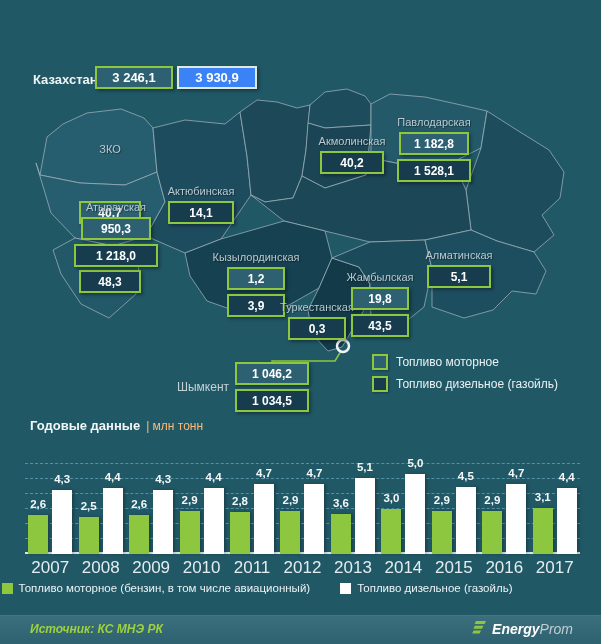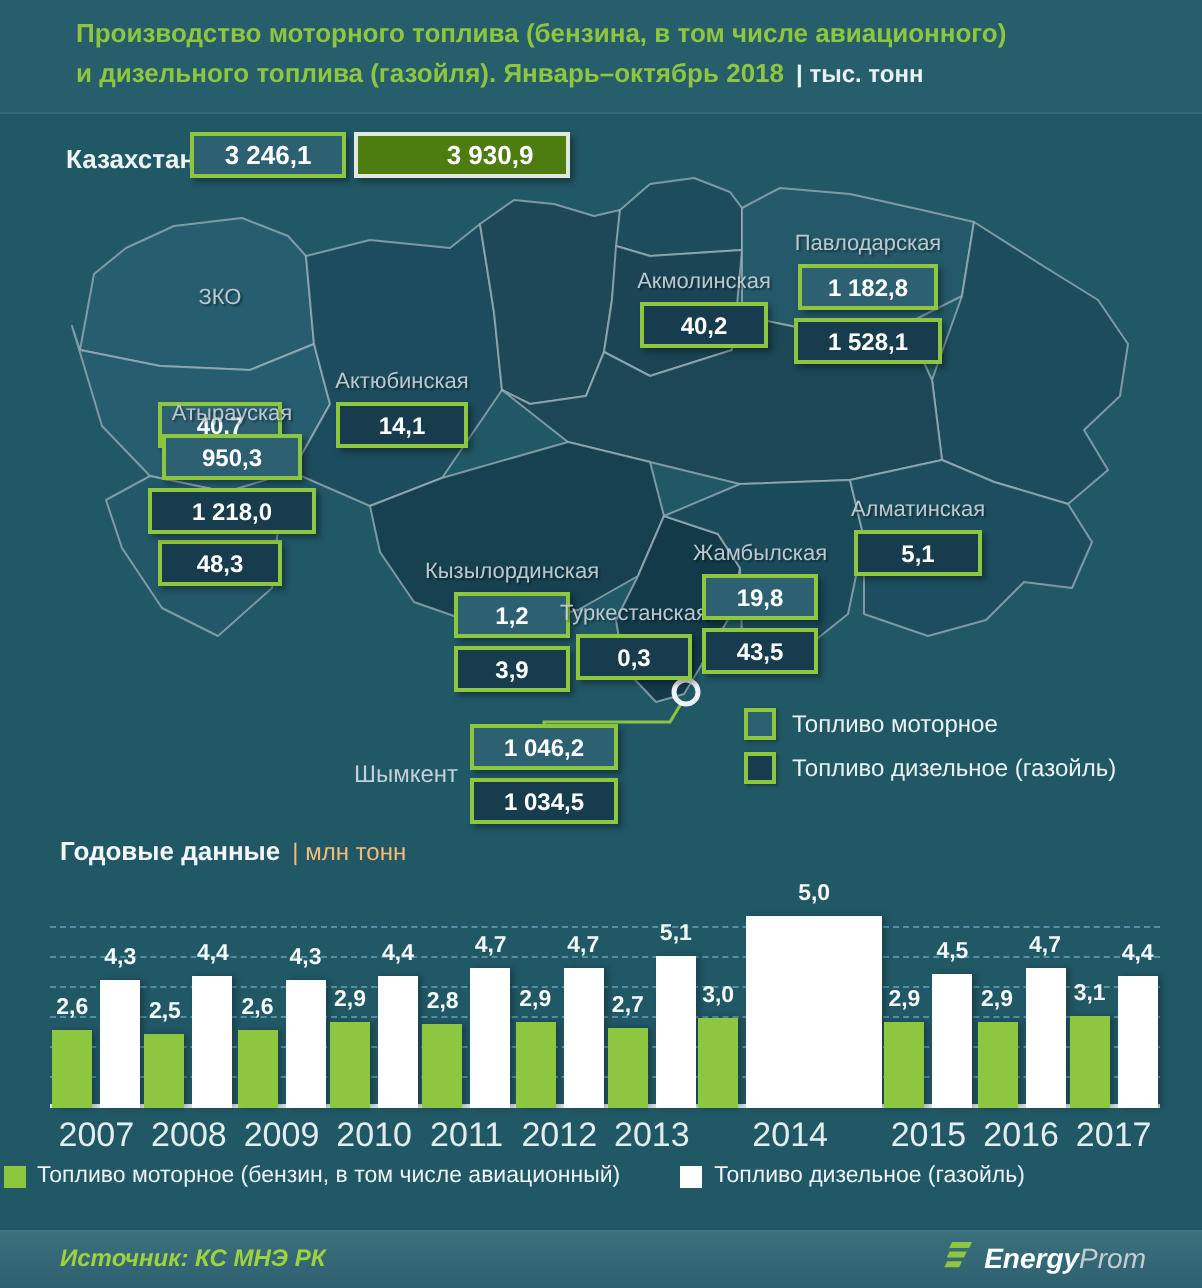--- a/index.html
+++ b/index.html
@@ -22,35 +22,35 @@
 
   
   .country-name{position:absolute;left:33px;top:72px;color:#eef4f5;font-size:13px;font-weight:700;}
   .vbox{
     display:flex;align-items:center;justify-content:center;
     color:#ffffff;font-weight:700;font-size:12px;height:19px;
     box-shadow:2px 2px 3px rgba(0,0,0,.35);
   }
   .vbox.motor{background:#2d6172;border:2px solid #8dc63f;}
   .vbox.diesel{background:#163c4e;border:2px solid #8dc63f;}
-  .vbox.diesel-pale{background:#4d7c0f;border:2px solid #dfeadf;padding-left:28px;}
+  .vbox.diesel-pale{background:#3b82f6;border:2px solid #dfeadf;}
   .kz-m{position:absolute;left:95px;top:66px;width:74px;font-size:13px;}
   .kz-d{position:absolute;left:177px;top:66px;width:76px;font-size:13px;}
 
   
   .map-svg{position:absolute;left:25px;top:80px;width:555px;height:325px;}
   .rg{position:absolute;display:flex;flex-direction:column;align-items:center;gap:4px;}
   .rg-label{color:#b9c9cf;font-size:11px;white-space:nowrap;text-shadow:1px 1px 1px rgba(0,0,0,.4);}
   .rg .vbox{align-self:center;}
   .rg-zko{left:68px;top:143px;width:84px;gap:46px;}
   .rg-atyrau{left:62px;top:201px;width:108px;}
   .rg-aktobe{left:158px;top:185px;width:86px;}
   .rg-akmola{left:306px;top:135px;width:92px;text-align:right;}
   .rg-pavlodar{left:386px;top:116px;width:96px;}
-  .rg-kyzylorda{left:200px;top:280px;width:112px;}
+  .rg-kyzylorda{left:200px;top:251px;width:112px;}
   .rg-turkestan{left:268px;top:301px;width:98px;}
   .rg-zhambyl{left:336px;top:271px;width:88px;}
   .rg-almaty{left:412px;top:249px;width:94px;}
   .rg-shymkent-boxes{left:232px;top:362px;width:80px;}
   .shymkent-label{position:absolute;left:177px;top:380px;color:#c2d1d6;font-size:12px;}
   .w58{width:54px;} .w62{width:58px;} .w64{width:60px;} .w66{width:62px;}
   .w70{width:66px;} .w74{width:70px;} .w84{width:80px;}
 
   
   .map-legend{position:absolute;left:372px;top:354px;display:flex;flex-direction:column;gap:6px;}
@@ -92,26 +92,20 @@
   .logo{position:absolute;right:28px;top:4px;display:flex;align-items:center;gap:5px;}
   .logo-txt{font-size:14px;font-style:italic;}
   .logo-bold{color:#ffffff;font-weight:700;}
   .logo-light{color:#c2ced2;font-weight:400;}
 </style>
 </head>
 <body>
 
 <div class="page">
 
-  <div class="hdr">
-    <div class="hdr-title">
-      <span class="t-green">Производство моторного топлива (бензина, в том числе авиационного)</span><br>
-      <span class="t-green">и дизельного топлива (газойля). Январь–октябрь 2018</span><span class="t-unit">| тыс. тонн</span>
-    </div>
-  </div>
 
   <span class="country-name">Казахстан</span>
   <div class="vbox motor kz-m">3 246,1</div>
   <div class="vbox diesel-pale kz-d">3 930,9</div>
 
   <svg class="map-svg" viewBox="0 0 555 325">
     <g stroke="#9eb2b9" stroke-width="1" stroke-opacity="0.75" stroke-linejoin="round">
       <path fill="#265d6f" d="M15,95 L22,57 38,44 62,33 96,29 119,38 128,48 132,92 100,105 55,103 Z"></path>
       <path fill="#265d6f" d="M11,83 L15,95 55,103 100,105 132,92 140,122 121,156 88,166 50,158 26,133 Z"></path>
       <path fill="#235868" d="M50,158 L88,166 114,184 111,214 84,238 56,224 36,194 28,170 Z"></path>
@@ -259,32 +253,32 @@
         <div class="bar m" style="height: 43.5px;">
           <div class="bar-lbl">2,9</div>
         </div>
         <div class="bar d" style="height: 70.5px;">
           <div class="bar-lbl">4,7</div>
         </div>
         <div class="year">2012</div>
       </div>
       <div class="group">
         <div class="bar m" style="height: 40.5px;">
-          <div class="bar-lbl">2,7</div>
+          <div class="bar-lbl">3,6</div>
         </div>
         <div class="bar d" style="height: 76.5px;">
           <div class="bar-lbl">5,1</div>
         </div>
         <div class="year">2013</div>
       </div>
       <div class="group">
         <div class="bar m" style="height: 45px;">
           <div class="bar-lbl">3,0</div>
         </div>
-        <div class="bar d" style="height: 96px; padding-left: 48px;">
+        <div class="bar d" style="height: 80px;">
           <div class="bar-lbl">5,0</div>
         </div>
         <div class="year">2014</div>
       </div>
       <div class="group">
         <div class="bar m" style="height: 43.5px;">
           <div class="bar-lbl">2,9</div>
         </div>
         <div class="bar d" style="height: 67.5px;">
           <div class="bar-lbl">4,5</div>

